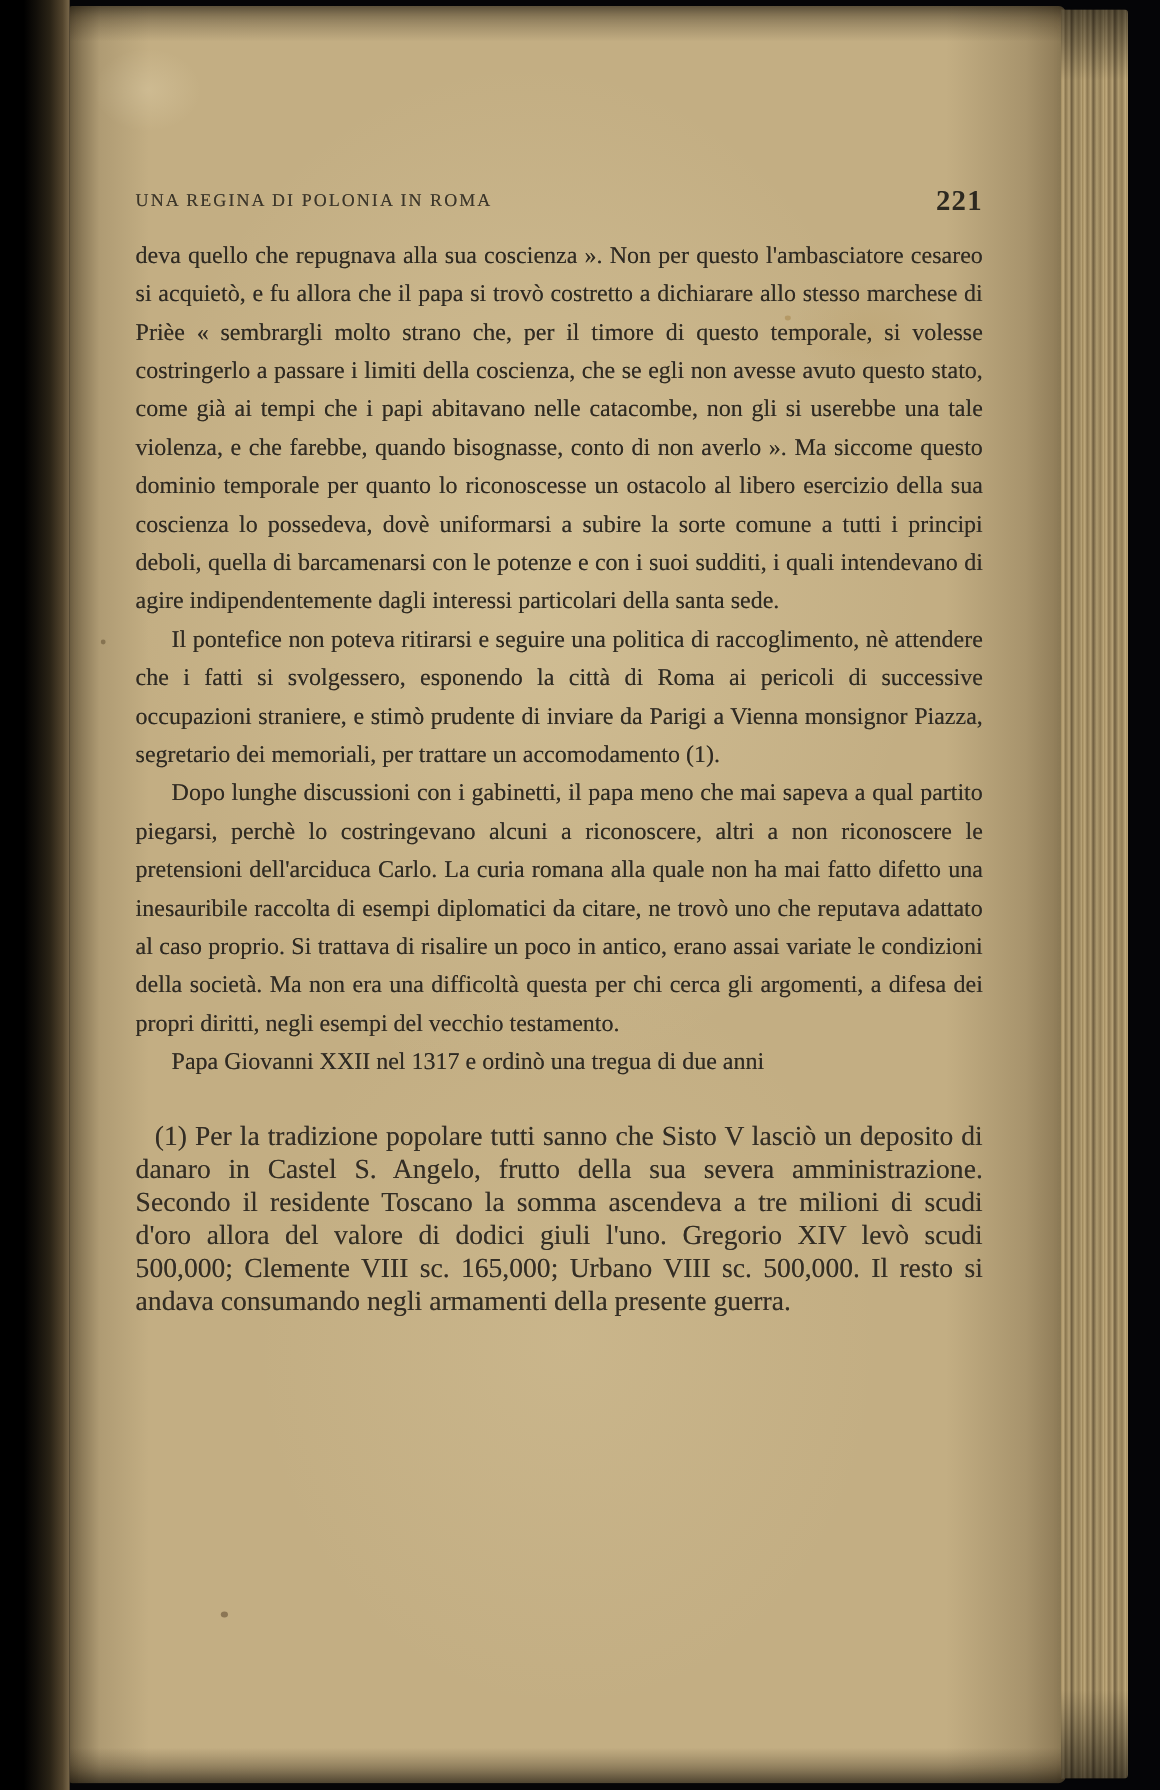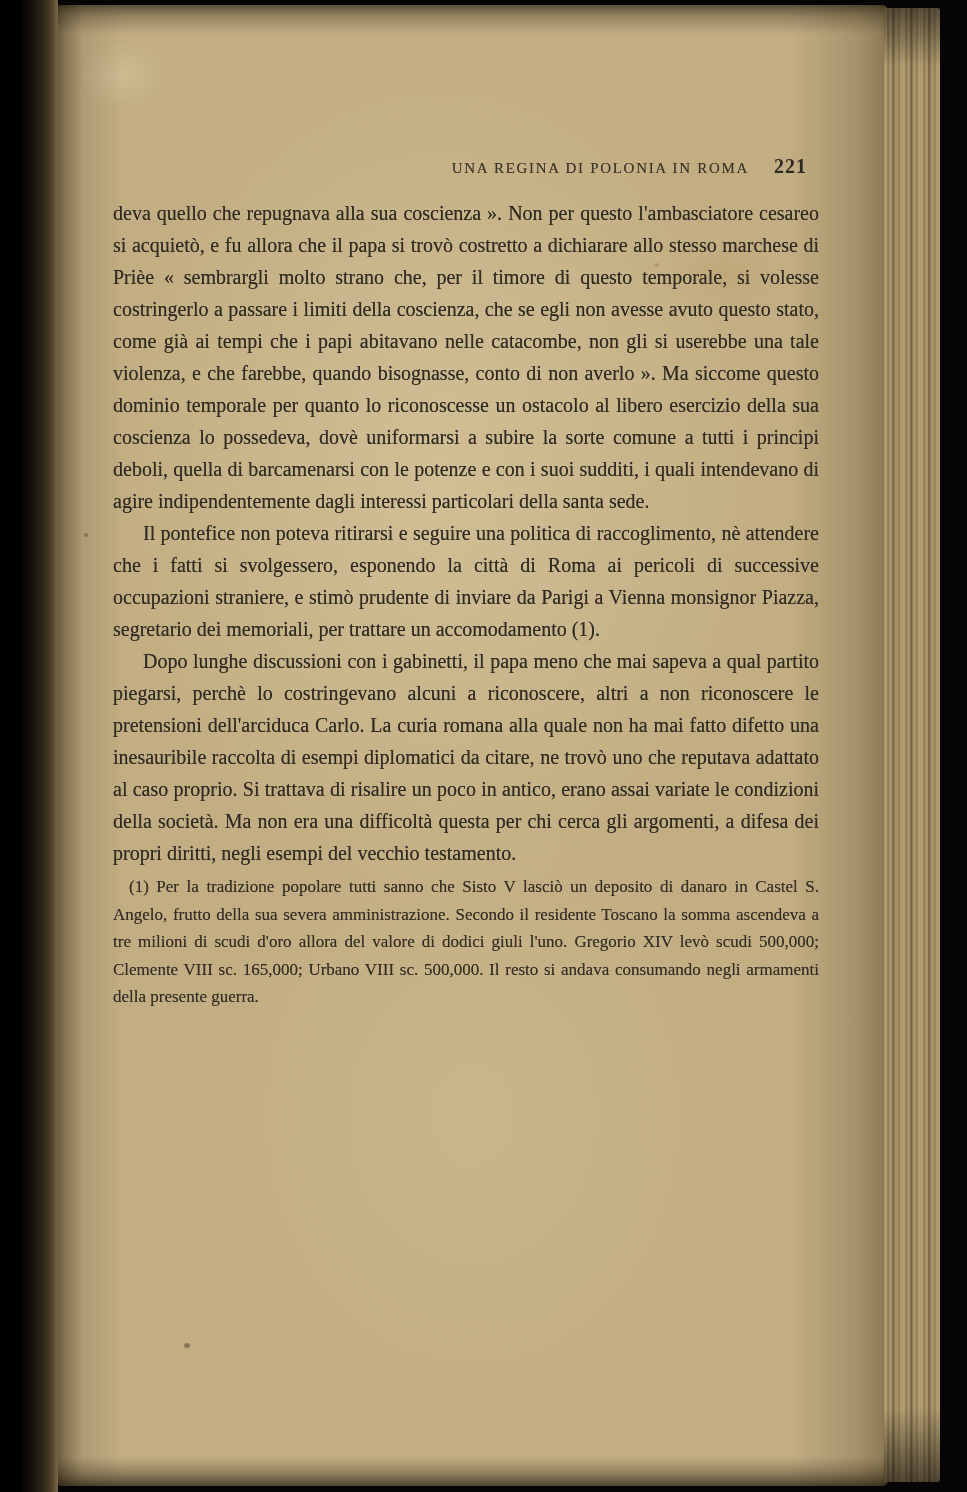--- a/index.html
+++ b/index.html
@@ -95,30 +95,30 @@
     color: #2f2a22;
   }
 
   .running-head {
     position: relative;
     height: 34px;
   }
   .running-title {
     position: absolute;
     left: 0; right: 70px; top: 5px;
-    text-align: right;
+    text-align: left;
     font-size: 15px;
     letter-spacing: 1.7px;
     color: #3b3529;
     text-shadow: 0 0 .5px rgba(59,53,41,.55);
   }
   .page-number {
     position: absolute;
-    right: 12px; top: 0;
-    font-size: 20px;
+    right: 0; top: 0;
+    font-size: 24px;
     font-weight: bold;
     letter-spacing: 1px;
     color: #2d2920;
   }
 
   .body-text {
     margin-top: 8px;
     font-size: 20px;
     line-height: 32px;
     text-align: justify;
@@ -127,22 +127,22 @@
   .body-text p {
     margin: 0;
     text-indent: 30px;
     font-family: Liberation Serif, serif;
   }
   .body-text p.no-indent {
     text-indent: 0;
   }
 
   .footnotes {
-    margin-top: 4px;
-    font-size: 17px;
+    margin-top: 32px;
+    font-size: 23px;
     line-height: 27.5px;
     text-align: justify;
     color: #332d24;
     text-shadow: 0 0 .4px rgba(51,45,36,.55);
   }
   .footnotes p {
     margin: 0;
     text-indent: 16px;
   }
   .footnotes p.fn-indent {
@@ -165,20 +165,21 @@
 
     <div class="running-head">
       <div class="running-title">UNA REGINA DI POLONIA IN ROMA</div>
       <div class="page-number">221</div>
     </div>
 
     <div class="body-text">
       <p class="no-indent">deva quello che repugnava alla sua coscienza ». Non per questo l'ambasciatore cesareo si acquietò, e fu allora che il papa si trovò costretto a dichiarare allo stesso marchese di Prièe « sembrargli molto strano che, per il timore di questo temporale, si volesse costringerlo a passare i limiti della coscienza, che se egli non avesse avuto questo stato, come già ai tempi che i papi abitavano nelle catacombe, non gli si userebbe una tale violenza, e che farebbe, quando bisognasse, conto di non averlo ». Ma siccome questo dominio temporale per quanto lo riconoscesse un ostacolo al libero esercizio della sua coscienza lo possedeva, dovè uniformarsi a subire la sorte comune a tutti i principi deboli, quella di barcamenarsi con le potenze e con i suoi sudditi, i quali intendevano di agire indipendentemente dagli interessi particolari della santa sede.</p>
       <p>Il pontefice non poteva ritirarsi e seguire una politica di raccoglimento, nè attendere che i fatti si svolgessero, esponendo la città di Roma ai pericoli di successive occupazioni straniere, e stimò prudente di inviare da Parigi a Vienna monsignor Piazza, segretario dei memoriali, per trattare un accomodamento (1).</p>
       <p>Dopo lunghe discussioni con i gabinetti, il papa meno che mai sapeva a qual partito piegarsi, perchè lo costringevano alcuni a riconoscere, altri a non riconoscere le pretensioni dell'arciduca Carlo. La curia romana alla quale non ha mai fatto difetto una inesauribile raccolta di esempi diplomatici da citare, ne trovò uno che reputava adattato al caso proprio. Si trattava di risalire un poco in antico, erano assai variate le condizioni della società. Ma non era una difficoltà questa per chi cerca gli argomenti, a difesa dei propri diritti, negli esempi del vecchio testamento.</p>
+      <p>Papa Giovanni XXII nel 1317 e ordinò una tregua di due anni</p>
     </div>
 
     <div class="footnotes">
       <p>(1) Per la tradizione popolare tutti sanno che Sisto V lasciò un deposito di danaro in Castel S. Angelo, frutto della sua severa amministrazione. Secondo il residente Toscano la somma ascendeva a tre milioni di scudi d'oro allora del valore di dodici giuli l'uno. Gregorio XIV levò scudi 500,000; Clemente VIII sc. 165,000; Urbano VIII sc. 500,000. Il resto si andava consumando negli armamenti della presente guerra.</p>
     </div>
 
   </div>
 </div>
 
 <div class="fore-edge"></div>

